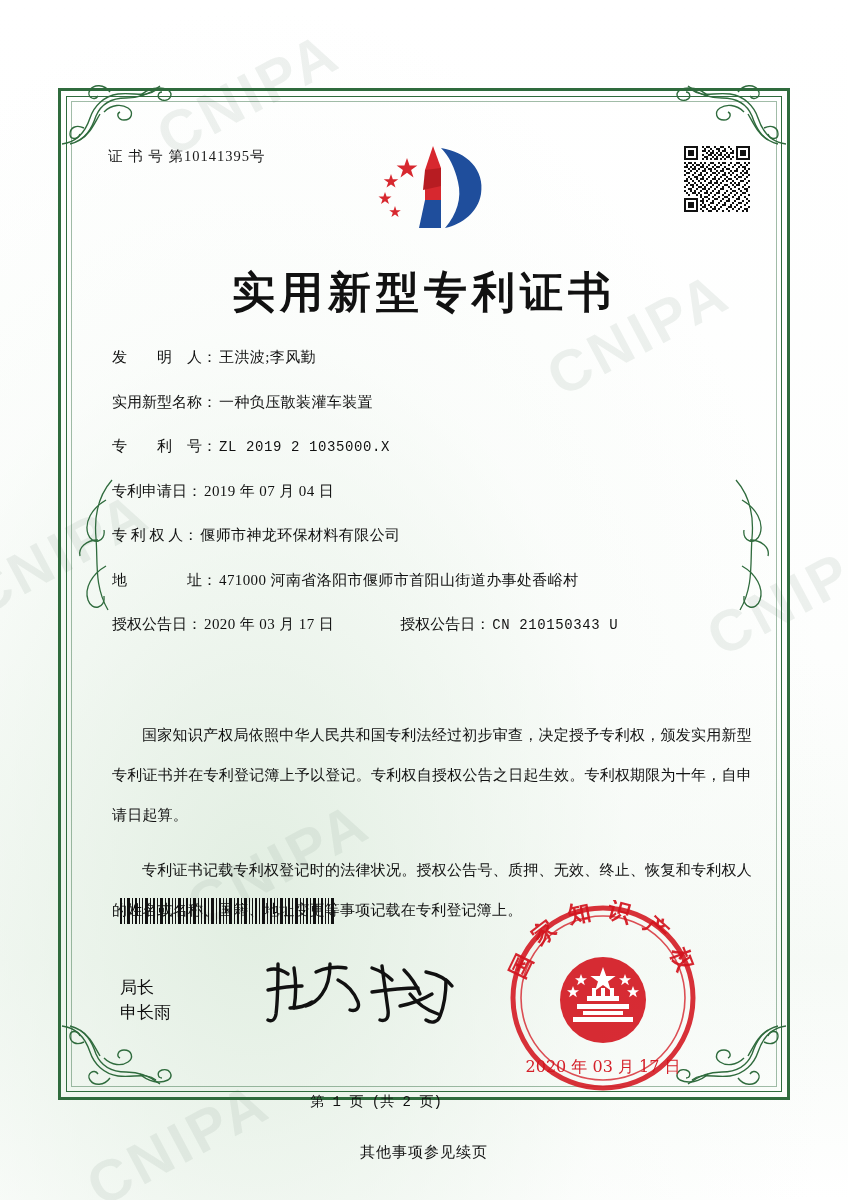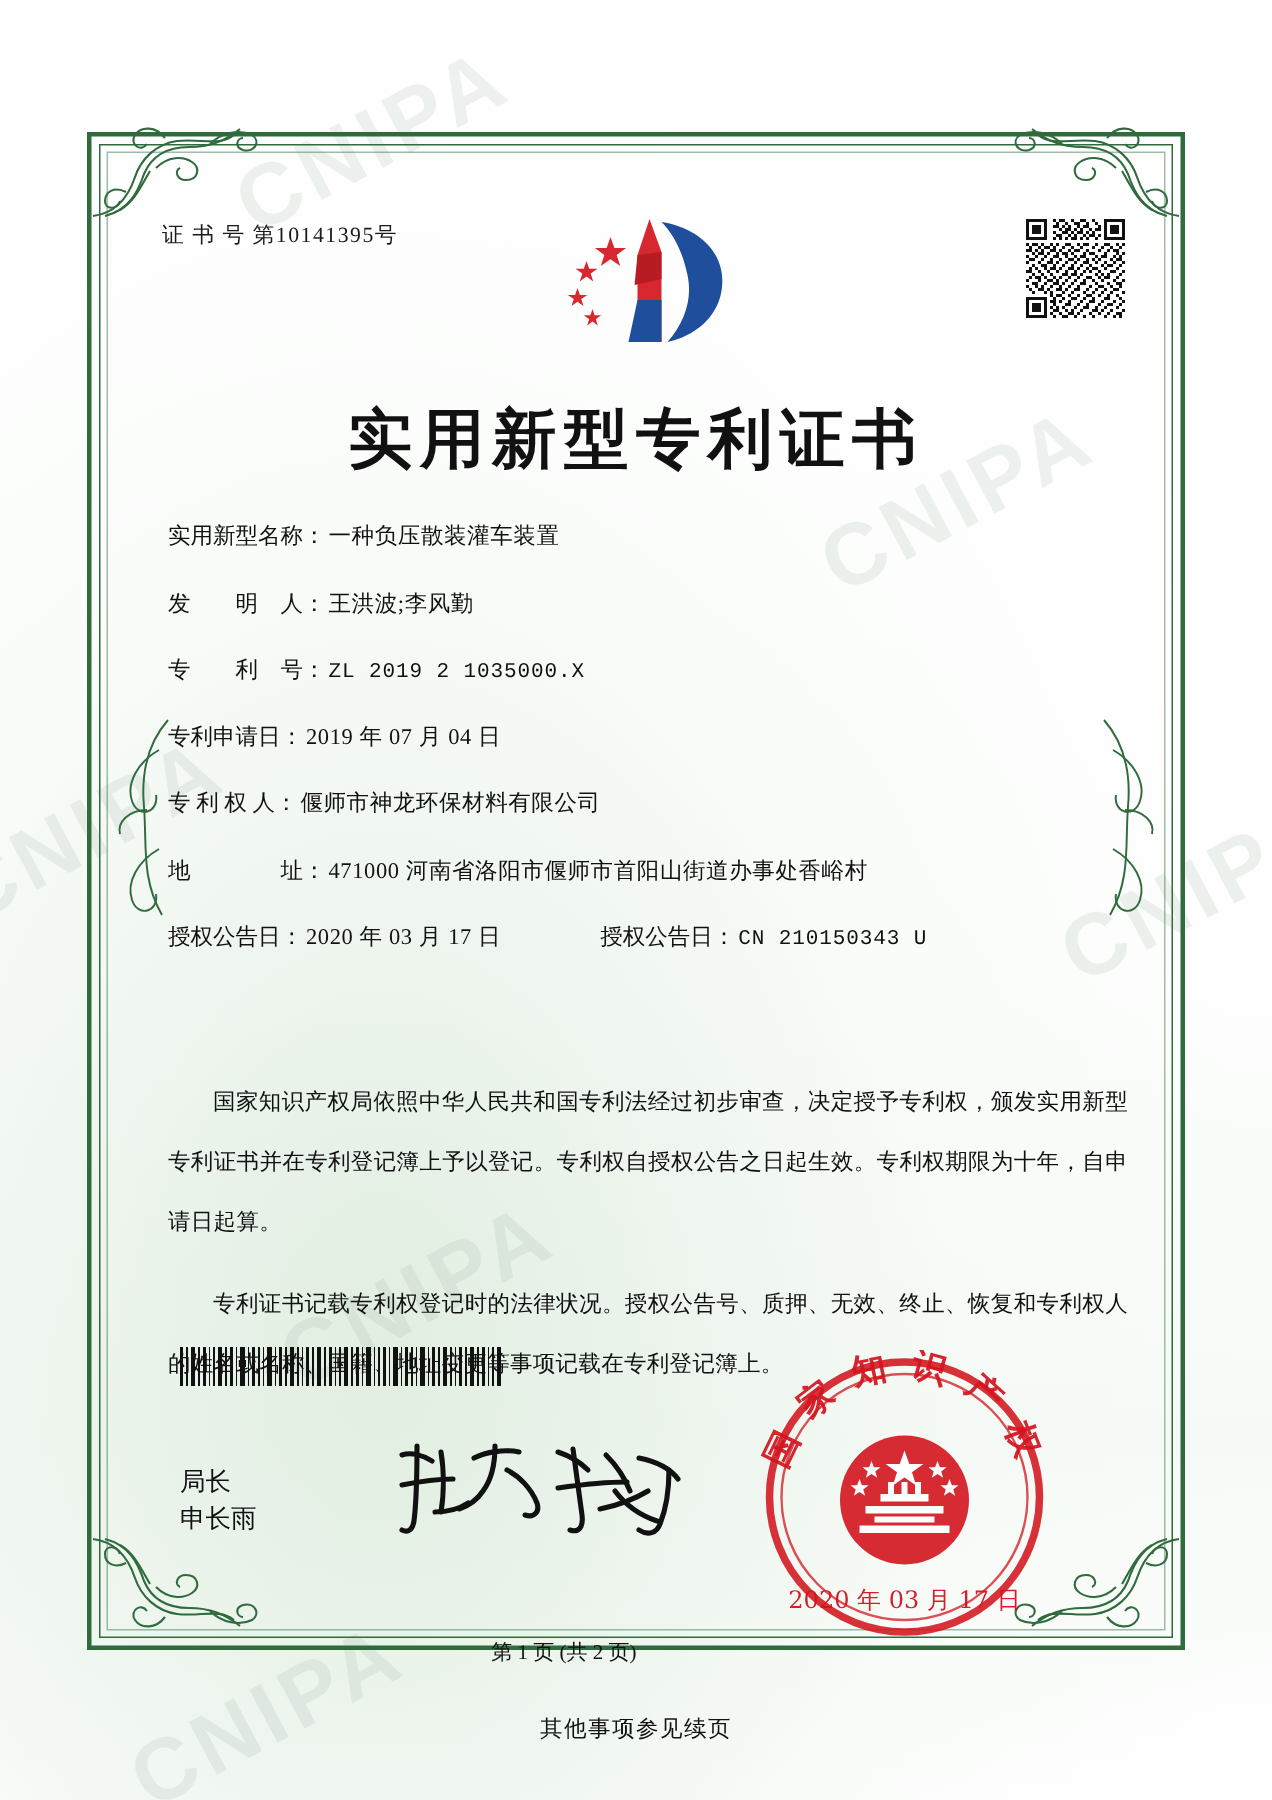--- a/index.html
+++ b/index.html
@@ -194,20 +194,21 @@
   }
 
   
   .page-num {
     position: absolute;
     left: 0; top: 1093px;
     width: 752px;
     text-align: center;
     font-size: 14px;
     color: #111;
+    font-family: Liberation Mono, monospace;
   }
   .footer-note {
     position: absolute;
     left: 0; top: 1143px;
     width: 848px;
     text-align: center;
     font-size: 15px;
     color: #111;
     letter-spacing: 1px;
   }
@@ -603,26 +604,26 @@
       <polygon points="28,34 29.8,39.2 35.3,39.2 30.8,42.4 32.5,47.6 28,44.4 23.5,47.6 25.2,42.4 20.7,39.2 26.2,39.2"></polygon>
       <polygon points="22,52 23.6,56.6 28.5,56.6 24.5,59.4 26,64 22,61.2 18,64 19.5,59.4 15.5,56.6 20.4,56.6"></polygon>
       <polygon points="32,66 33.4,70.2 37.8,70.2 34.2,72.8 35.6,77 32,74.4 28.4,77 29.8,72.8 26.2,70.2 30.6,70.2"></polygon>
     </g>
   </svg>
 
   <div class="main-title">实用新型专利证书</div>
 
   <div class="fields">
     <div class="field-row">
+      <span class="field-label">发　　明　人：</span>
+      <span class="field-value">王洪波;李风勤</span>
+    </div>
+    <div class="field-row">
       <span class="field-label">实用新型名称：</span>
       <span class="field-value">一种负压散装灌车装置</span>
-    </div>
-    <div class="field-row">
-      <span class="field-label">发　　明　人：</span>
-      <span class="field-value">王洪波;李风勤</span>
     </div>
     <div class="field-row">
       <span class="field-label">专　　利　号：</span>
       <span class="field-value mono">ZL 2019 2 1035000.X</span>
     </div>
     <div class="field-row">
       <span class="field-label">专利申请日：</span>
       <span class="field-value">2019 年 07 月 04 日</span>
     </div>
     <div class="field-row">

